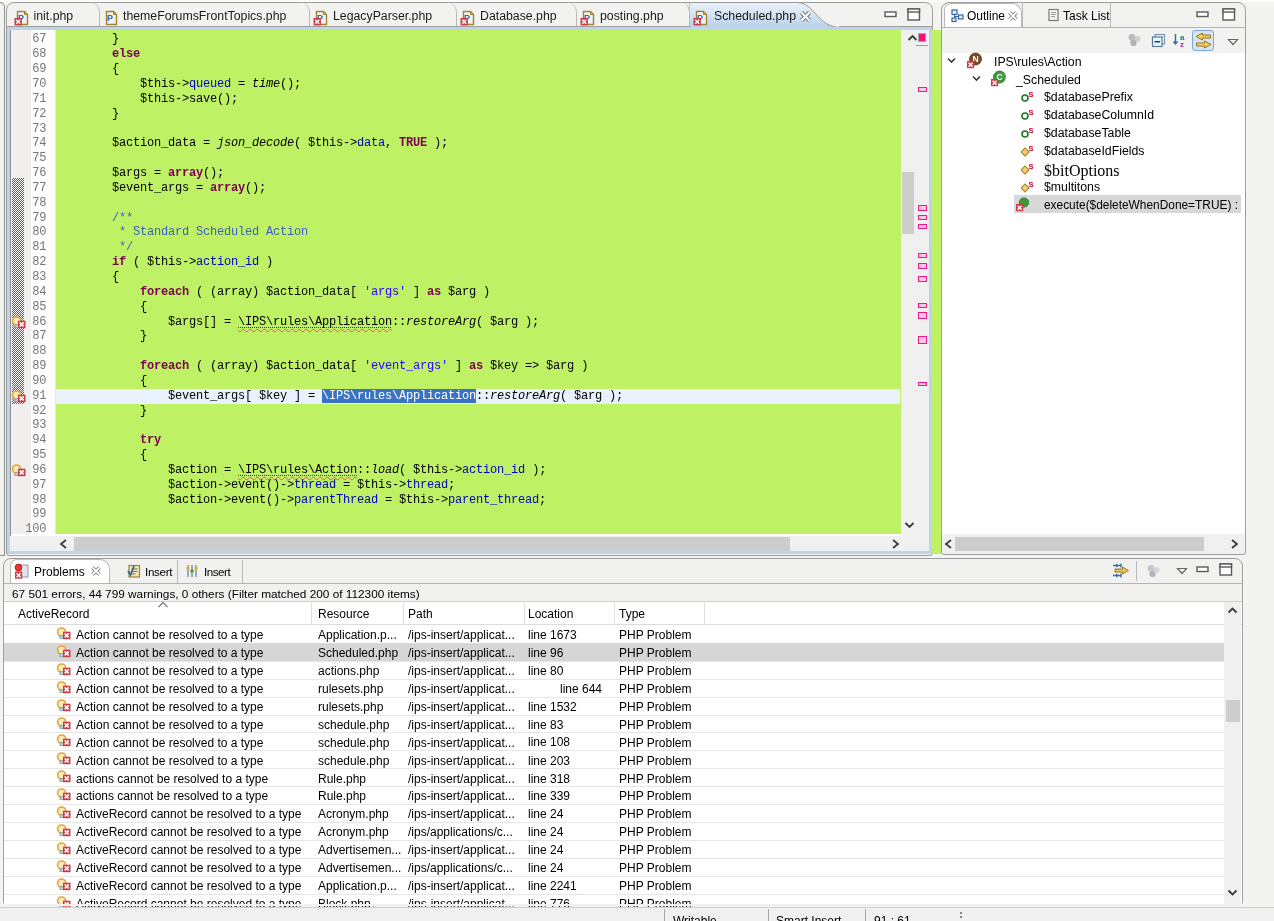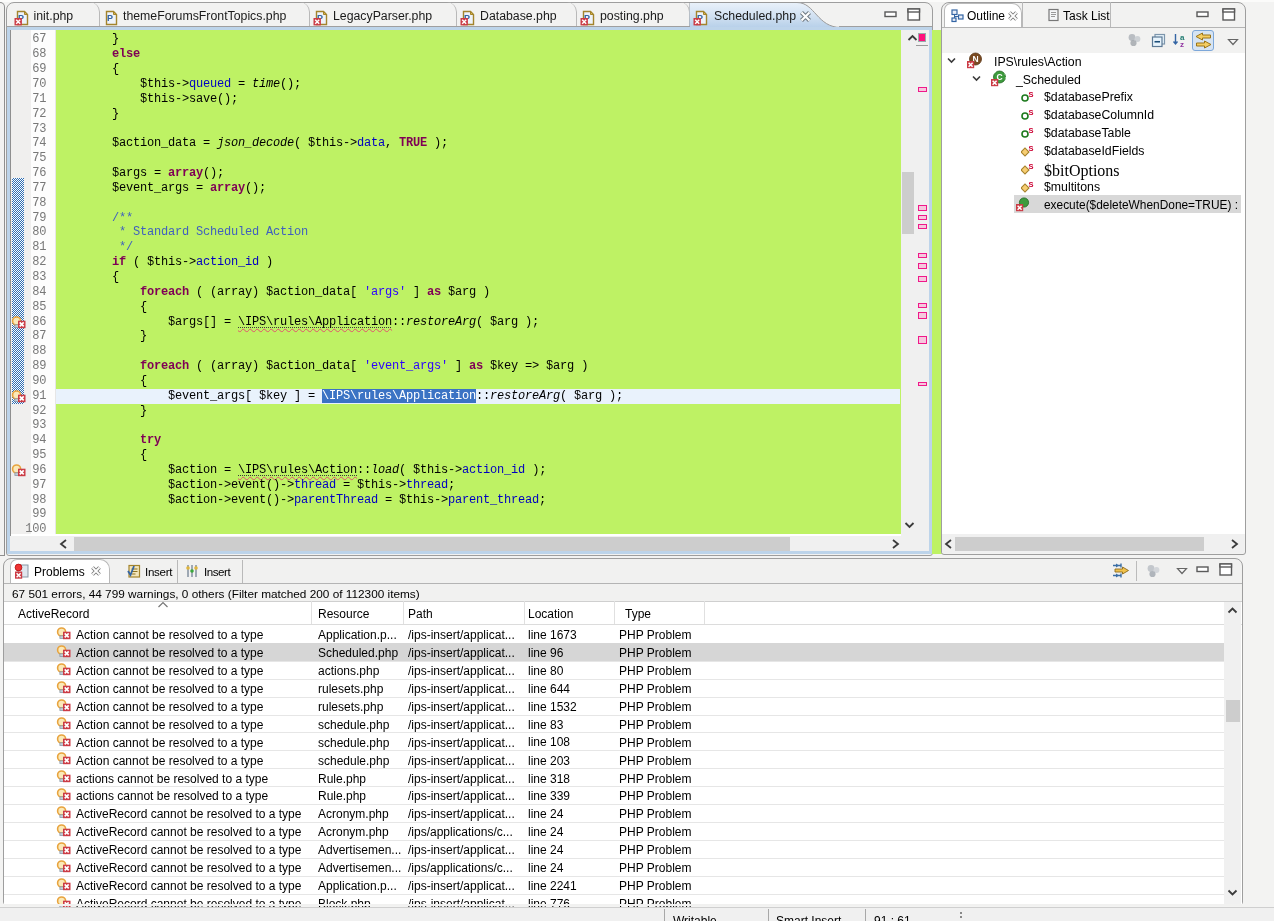--- a/index.html
+++ b/index.html
@@ -372,21 +372,21 @@
     <rect x="1" y="1" width="11.5" height="3" fill="#fff" stroke="#5a5a5a" stroke-width="1.4"></rect>
   </svg>
 <div class="abs" style="left:4px;top:582.5px;width:1238px;height:1px;background:#b4b4b4;"></div>
 <div class="abs ui11" style="left:12px;top:587px;font-size:11.8px;">67 501 errors, 44 799 warnings, 0 others (Filter matched 200 of 112300 items)</div>
 <div class="abs" style="left:4px;top:600.5px;width:1238px;height:304px;background:#fff;"></div>
 <div class="abs" style="left:4px;top:600.5px;width:1238px;height:24px;background:#fff;border-bottom:1px solid #dcdcdc;border-top:1px solid #cfcfcf;"></div>
 <div class="abs ui11" style="left:18px;top:607px;">ActiveRecord</div>
 <div class="abs ui11" style="left:318px;top:607px;">Resource</div>
 <div class="abs ui11" style="left:408px;top:607px;">Path</div>
 <div class="abs ui11" style="left:528px;top:607px;">Location</div>
-<div class="abs ui11" style="left:619px;top:607px;margin-left:6px;">Type</div>
+<div class="abs ui11" style="left:619px;top:607px;">Type</div>
 <div class="abs" style="left:311px;top:601px;width:1px;height:23px;background:#e0e0e0;"></div>
 <div class="abs" style="left:403px;top:601px;width:1px;height:23px;background:#e0e0e0;"></div>
 <div class="abs" style="left:524px;top:601px;width:1px;height:23px;background:#e0e0e0;"></div>
 <div class="abs" style="left:614px;top:601px;width:1px;height:23px;background:#e0e0e0;"></div>
 <div class="abs" style="left:704px;top:601px;width:1px;height:23px;background:#e0e0e0;"></div>
 <svg class="abs" style="left:157px;top:601px" width="12" height="7" viewBox="0 0 12 7">
     <path d="M1.5 6 L6 1.5 L10.5 6" fill="none" stroke="#777" stroke-width="1.2"></path>
   </svg>
 <div class="abs" style="left:4px;top:642.9px;width:1220px;height:1px;background:#e6e6e6;"></div>
 <svg class="abs" style="left:56px;top:627.0px" width="16" height="15" viewBox="0 0 16 15">
@@ -428,21 +428,21 @@
 <div class="abs" style="left:4px;top:696.6px;width:1220px;height:1px;background:#e6e6e6;"></div>
 <svg class="abs" style="left:56px;top:680.7px" width="16" height="15" viewBox="0 0 16 15">
 <circle cx="5.6" cy="5" r="4" fill="#fbe9b8" stroke="#e8a33d" stroke-width="1.6"></circle>
 <rect x="3.9" y="8.8" width="3.6" height="2.6" fill="#c3ced8" stroke="#8a98a6" stroke-width="0.8"></rect>
 <rect x="7" y="4.7" width="7.5" height="7.5" fill="#cb3b45"></rect>
 <path d="M8.7 6.4 L12.7 10.4 M12.7 6.4 L8.7 10.4" stroke="#fff" stroke-width="1.7"></path>
   </svg>
 <div class="abs ui11" style="left:76px;top:682.0px;">Action cannot be resolved to a type</div>
 <div class="abs ui11" style="left:318px;top:682.0px;">rulesets.php</div>
 <div class="abs ui11" style="left:408px;top:682.0px;">/ips-insert/applicat...</div>
-<div class="abs ui11" style="left:528px;top:682.0px;">line 644</div>
+<div class="abs ui11" style="left:560px;top:682.0px;">line 644</div>
 <div class="abs ui11" style="left:619px;top:682.0px;">PHP Problem</div>
 <div class="abs" style="left:4px;top:714.5px;width:1220px;height:1px;background:#e6e6e6;"></div>
 <svg class="abs" style="left:56px;top:698.6px" width="16" height="15" viewBox="0 0 16 15">
 <circle cx="5.6" cy="5" r="4" fill="#fbe9b8" stroke="#e8a33d" stroke-width="1.6"></circle>
 <rect x="3.9" y="8.8" width="3.6" height="2.6" fill="#c3ced8" stroke="#8a98a6" stroke-width="0.8"></rect>
 <rect x="7" y="4.7" width="7.5" height="7.5" fill="#cb3b45"></rect>
 <path d="M8.7 6.4 L12.7 10.4 M12.7 6.4 L8.7 10.4" stroke="#fff" stroke-width="1.7"></path>
   </svg>
 <div class="abs ui11" style="left:76px;top:699.9px;">Action cannot be resolved to a type</div>
 <div class="abs ui11" style="left:318px;top:699.9px;">rulesets.php</div>

